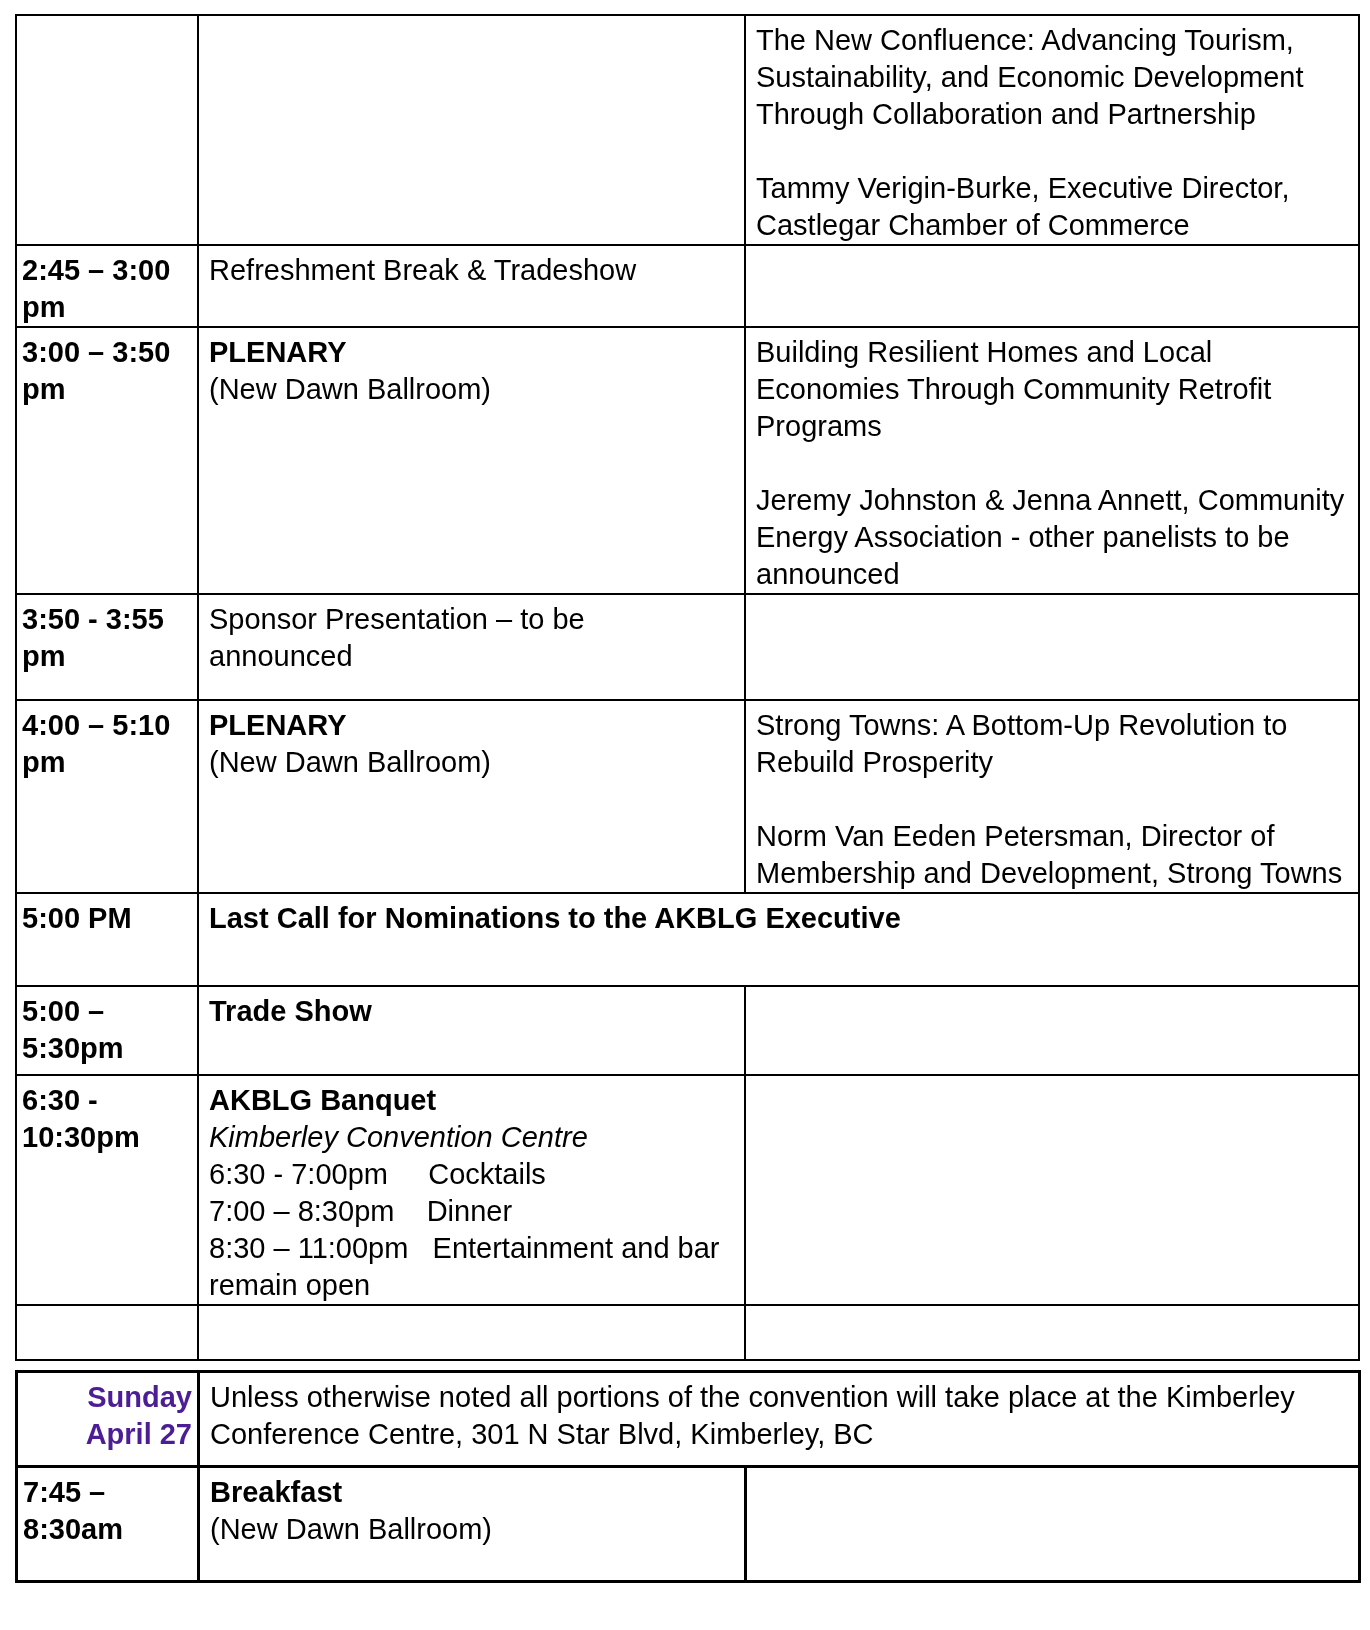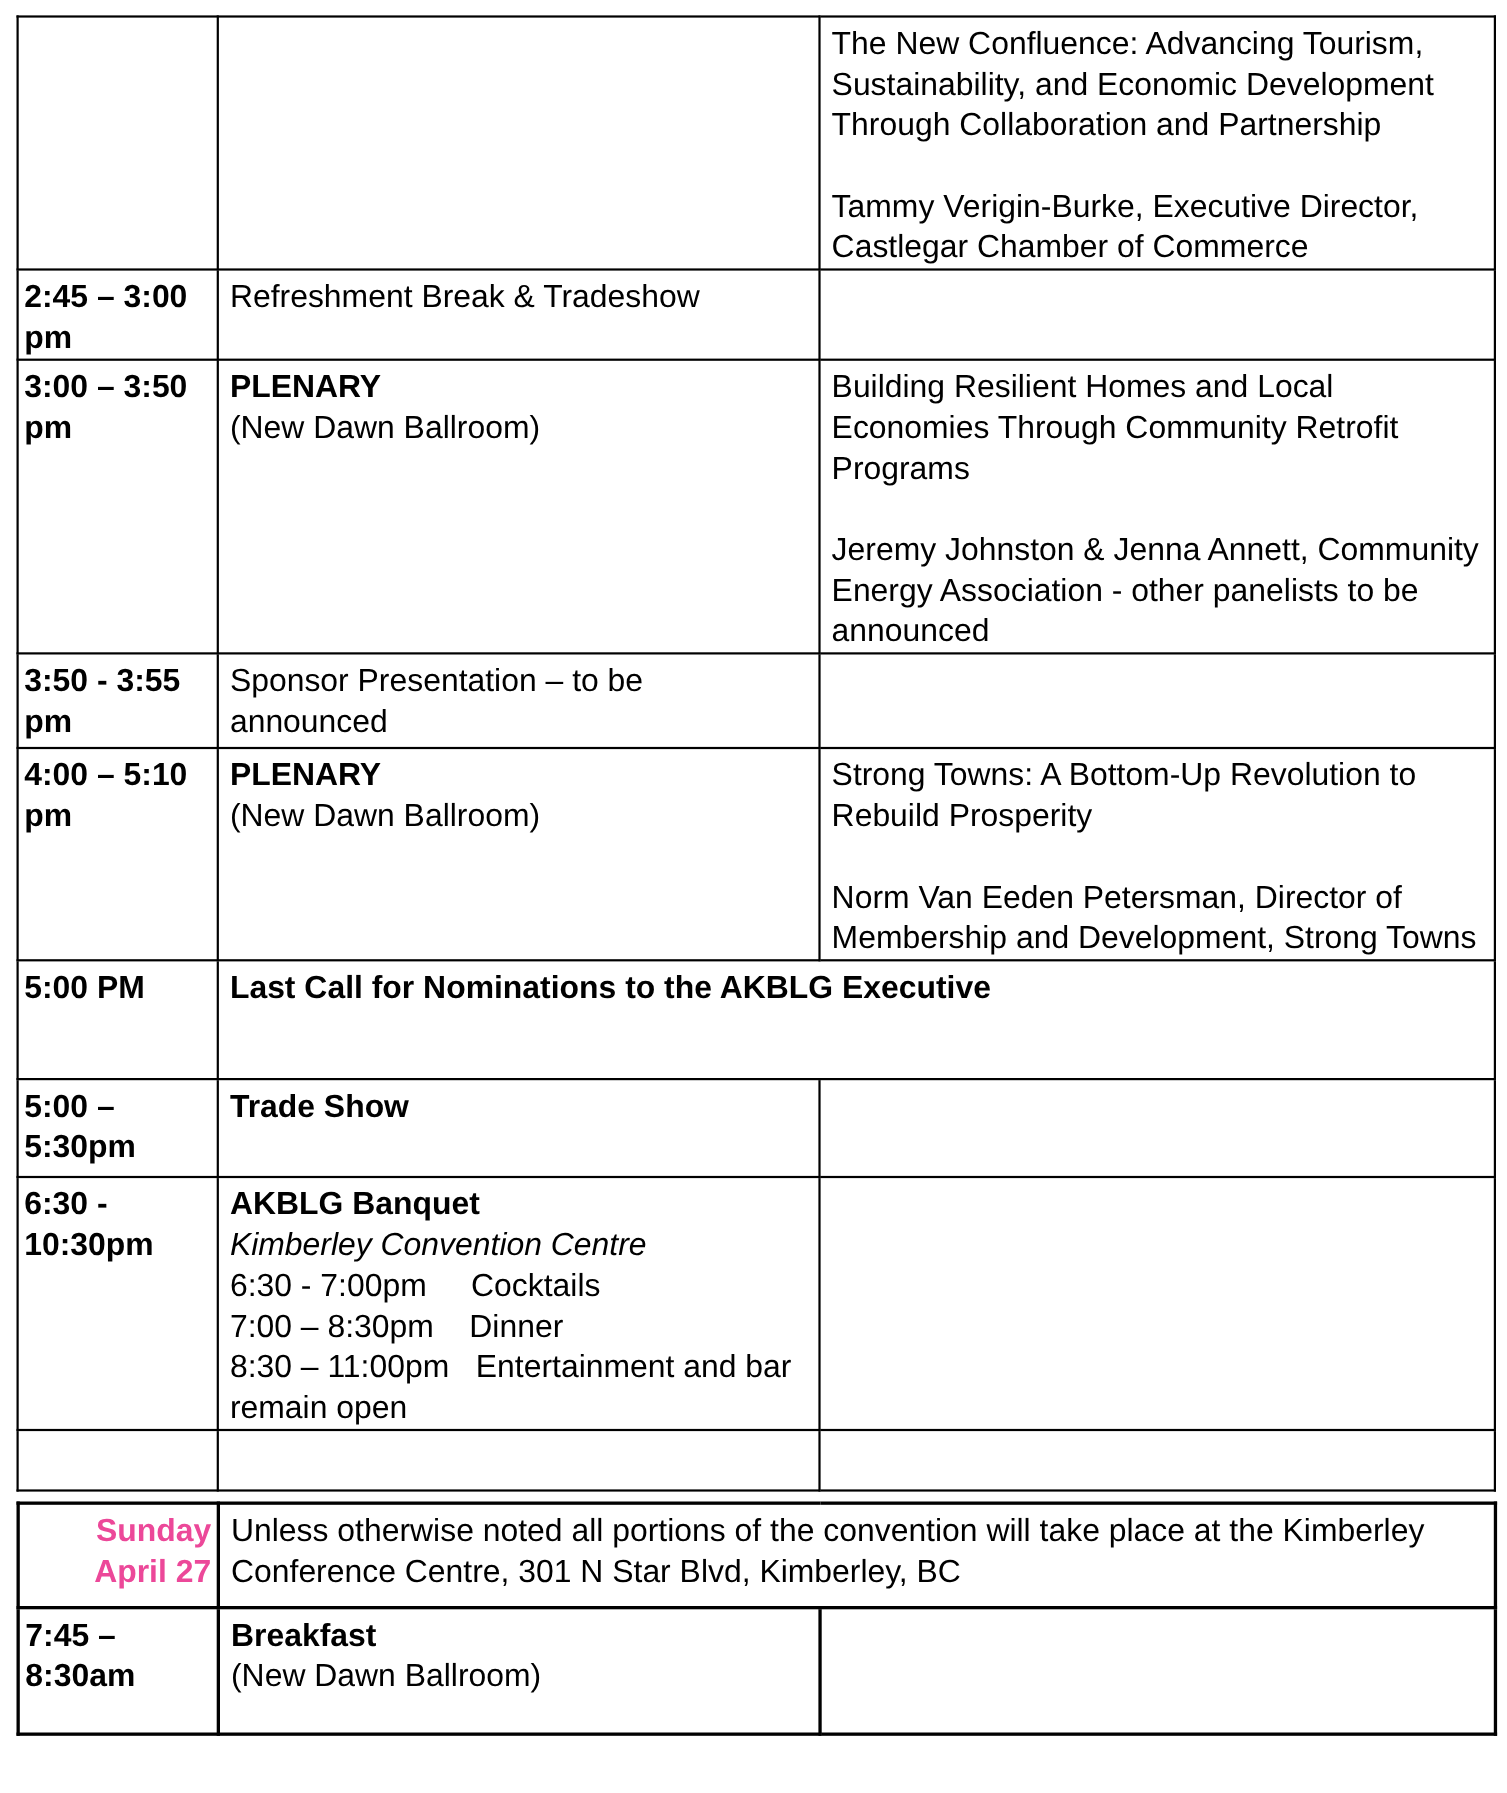--- a/index.html
+++ b/index.html
@@ -79,36 +79,36 @@
     <tr style="height:262px">
       <td class="time-col">3:00 – 3:50 pm</td>
       <td>
         <div class="b">PLENARY</div>
         <div>(New Dawn Ballroom)</div>
       </td>
       <td class="preline">Building Resilient Homes and Local Economies Through Community Retrofit Programs
 
 Jeremy Johnston &amp; Jenna Annett, Community Energy Association - other panelists to be announced</td>
     </tr>
-    <tr style="height:86px">
+    <tr style="height:106px">
       <td class="time-col">3:50 - 3:55 pm</td>
       <td style="padding-right:14px">Sponsor Presentation – to be announced</td>
       <td></td>
     </tr>
     <tr style="height:185px">
       <td class="time-col">4:00 – 5:10 pm</td>
       <td>
         <div class="b">PLENARY</div>
         <div>(New Dawn Ballroom)</div>
       </td>
       <td class="preline">Strong Towns: A Bottom-Up Revolution to Rebuild Prosperity
 
 Norm Van Eeden Petersman, Director of Membership and Development, Strong Towns</td>
     </tr>
-    <tr style="height:108px">
+    <tr style="height:93px">
       <td class="time-col">5:00 PM</td>
       <td colspan="2" class="b">Last Call for Nominations to the AKBLG Executive</td>
     </tr>
     <tr style="height:89px">
       <td class="time-col">5:00 – 5:30pm</td>
       <td class="b">Trade Show</td>
       <td></td>
     </tr>
     <tr style="height:227px">
       <td class="time-col">6:30 - 10:30pm</td>
@@ -130,21 +130,21 @@
     </table>
 
   <table class="agenda day2">
     <colgroup>
       <col style="width:182px">
       <col style="width:547px">
       <col style="width:614px">
     </colgroup>
     <tbody>
         <tr style="height:95px">
-      <td class="day-label" style="color: #ec4899;">Sunday
+      <td class="day-label" style="color: #4c1d95;">Sunday
 April 27</td>
       <td colspan="2">Unless otherwise noted all portions of the convention will take place at the Kimberley Conference Centre, 301 N Star Blvd, Kimberley, BC</td>
     </tr>
     <tr style="height:115px">
       <td class="time-col">7:45 – 8:30am</td>
       <td>
         <div class="b">Breakfast</div>
         <div>(New Dawn Ballroom)</div>
       </td>
       <td></td>

